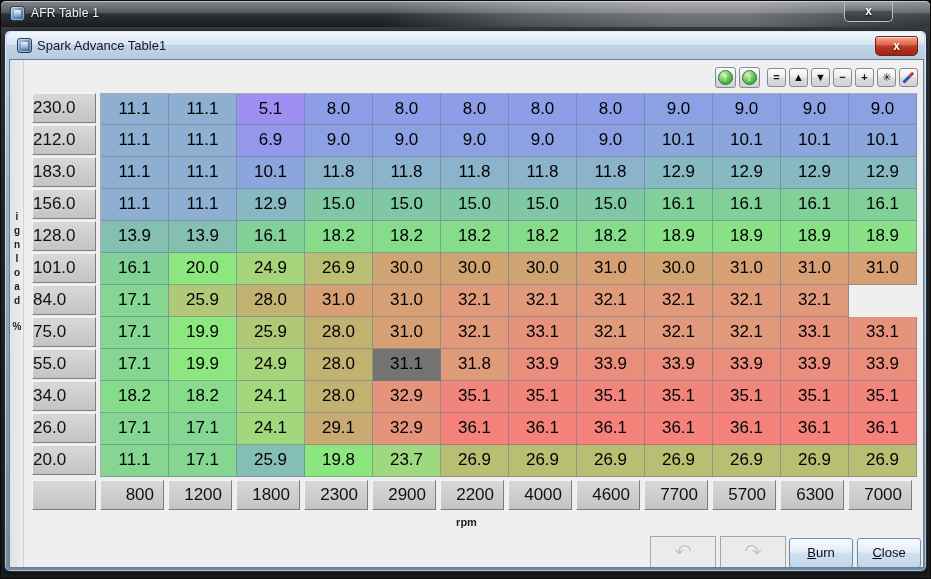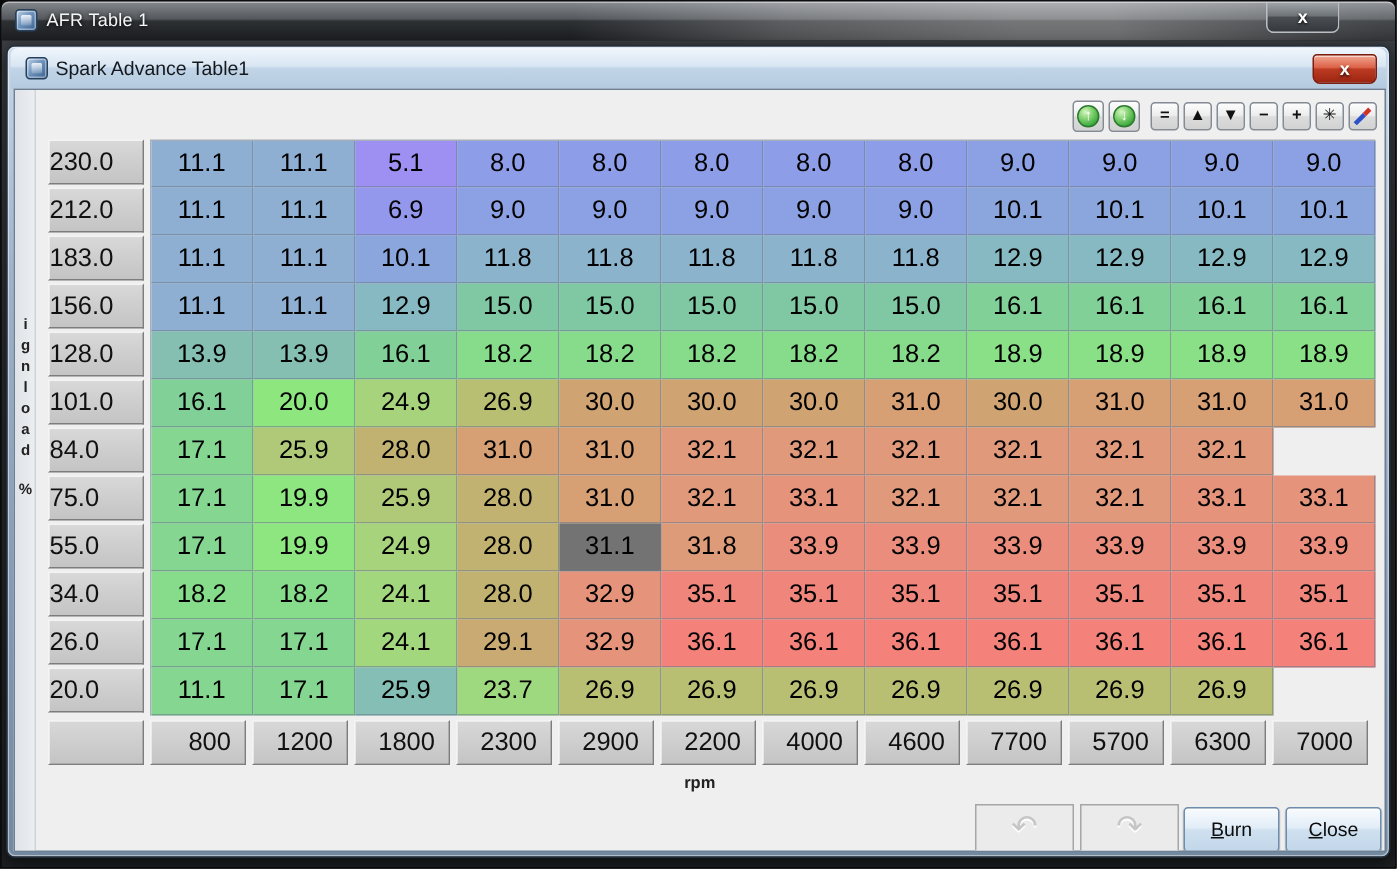--- a/index.html
+++ b/index.html
@@ -345,20 +345,21 @@
                 <div class="cell" style="background: rgb(244, 130, 123);">36.1</div>
                 <div class="cell" style="background: rgb(244, 130, 123);">36.1</div>
               </div>
             </div>
             <div class="trow">
               <div class="rowhdr">20.0</div>
               <div class="cells">
                 <div class="cell" style="background: rgb(132, 214, 145);">11.1</div>
                 <div class="cell" style="background: rgb(132, 214, 145);">17.1</div>
                 <div class="cell" style="background: rgb(132, 190, 180);">25.9</div>
+                <div class="cell" style="background: rgb(140, 230, 127);">19.8</div>
                 <div class="cell" style="background: rgb(159, 217, 127);">23.7</div>
                 <div class="cell" style="background: rgb(184, 191, 114);">26.9</div>
                 <div class="cell" style="background: rgb(184, 191, 114);">26.9</div>
                 <div class="cell" style="background: rgb(184, 191, 114);">26.9</div>
                 <div class="cell" style="background: rgb(184, 191, 114);">26.9</div>
                 <div class="cell" style="background: rgb(184, 191, 114);">26.9</div>
                 <div class="cell" style="background: rgb(184, 191, 114);">26.9</div>
                 <div class="cell" style="background: rgb(184, 191, 114);">26.9</div>
               </div>
             </div>

